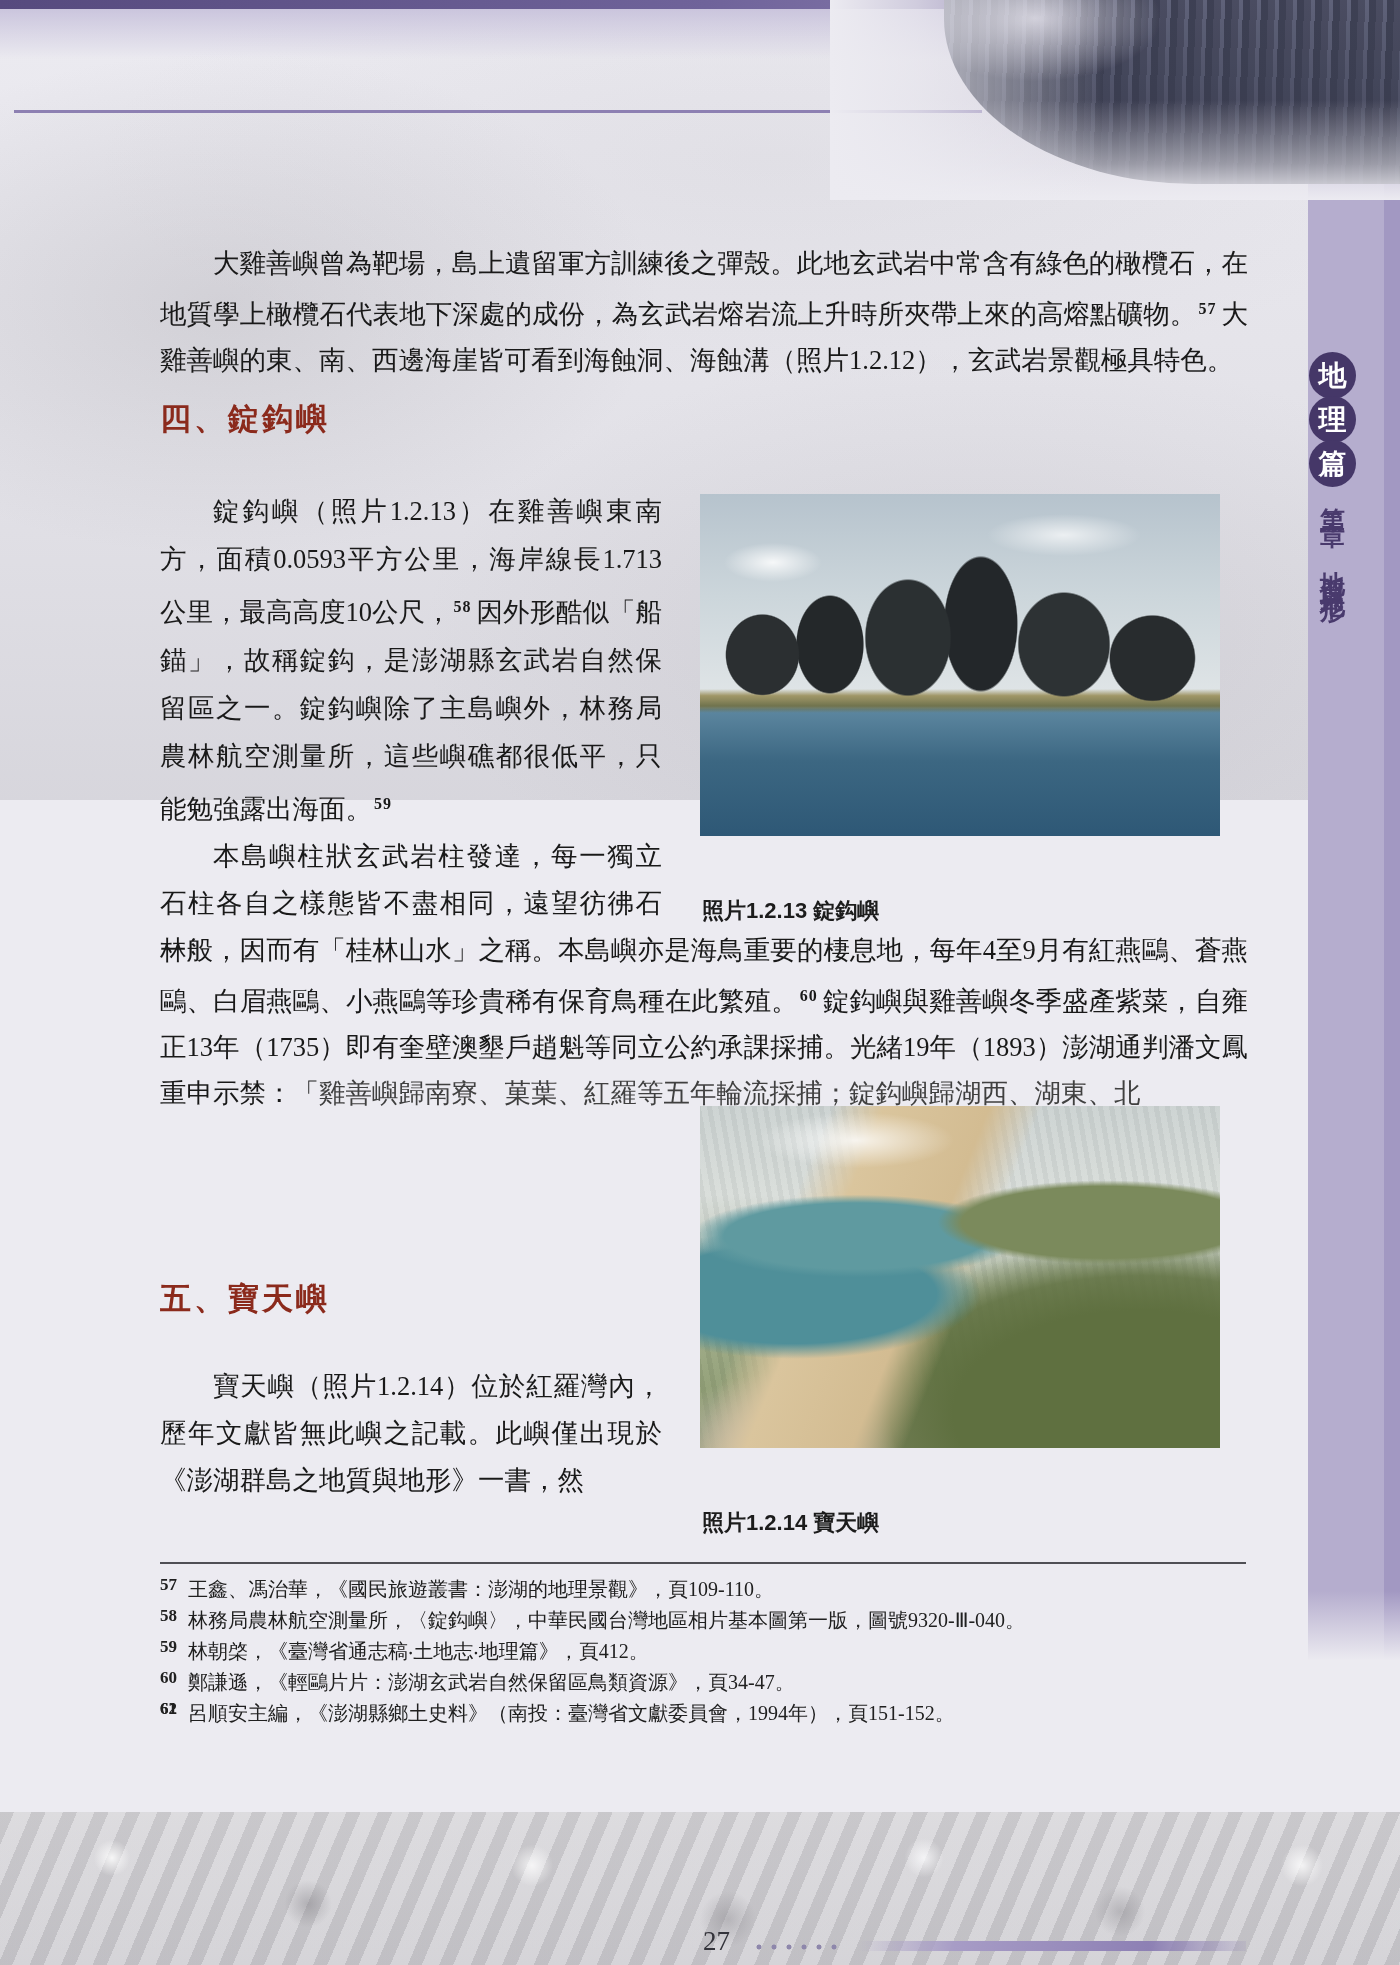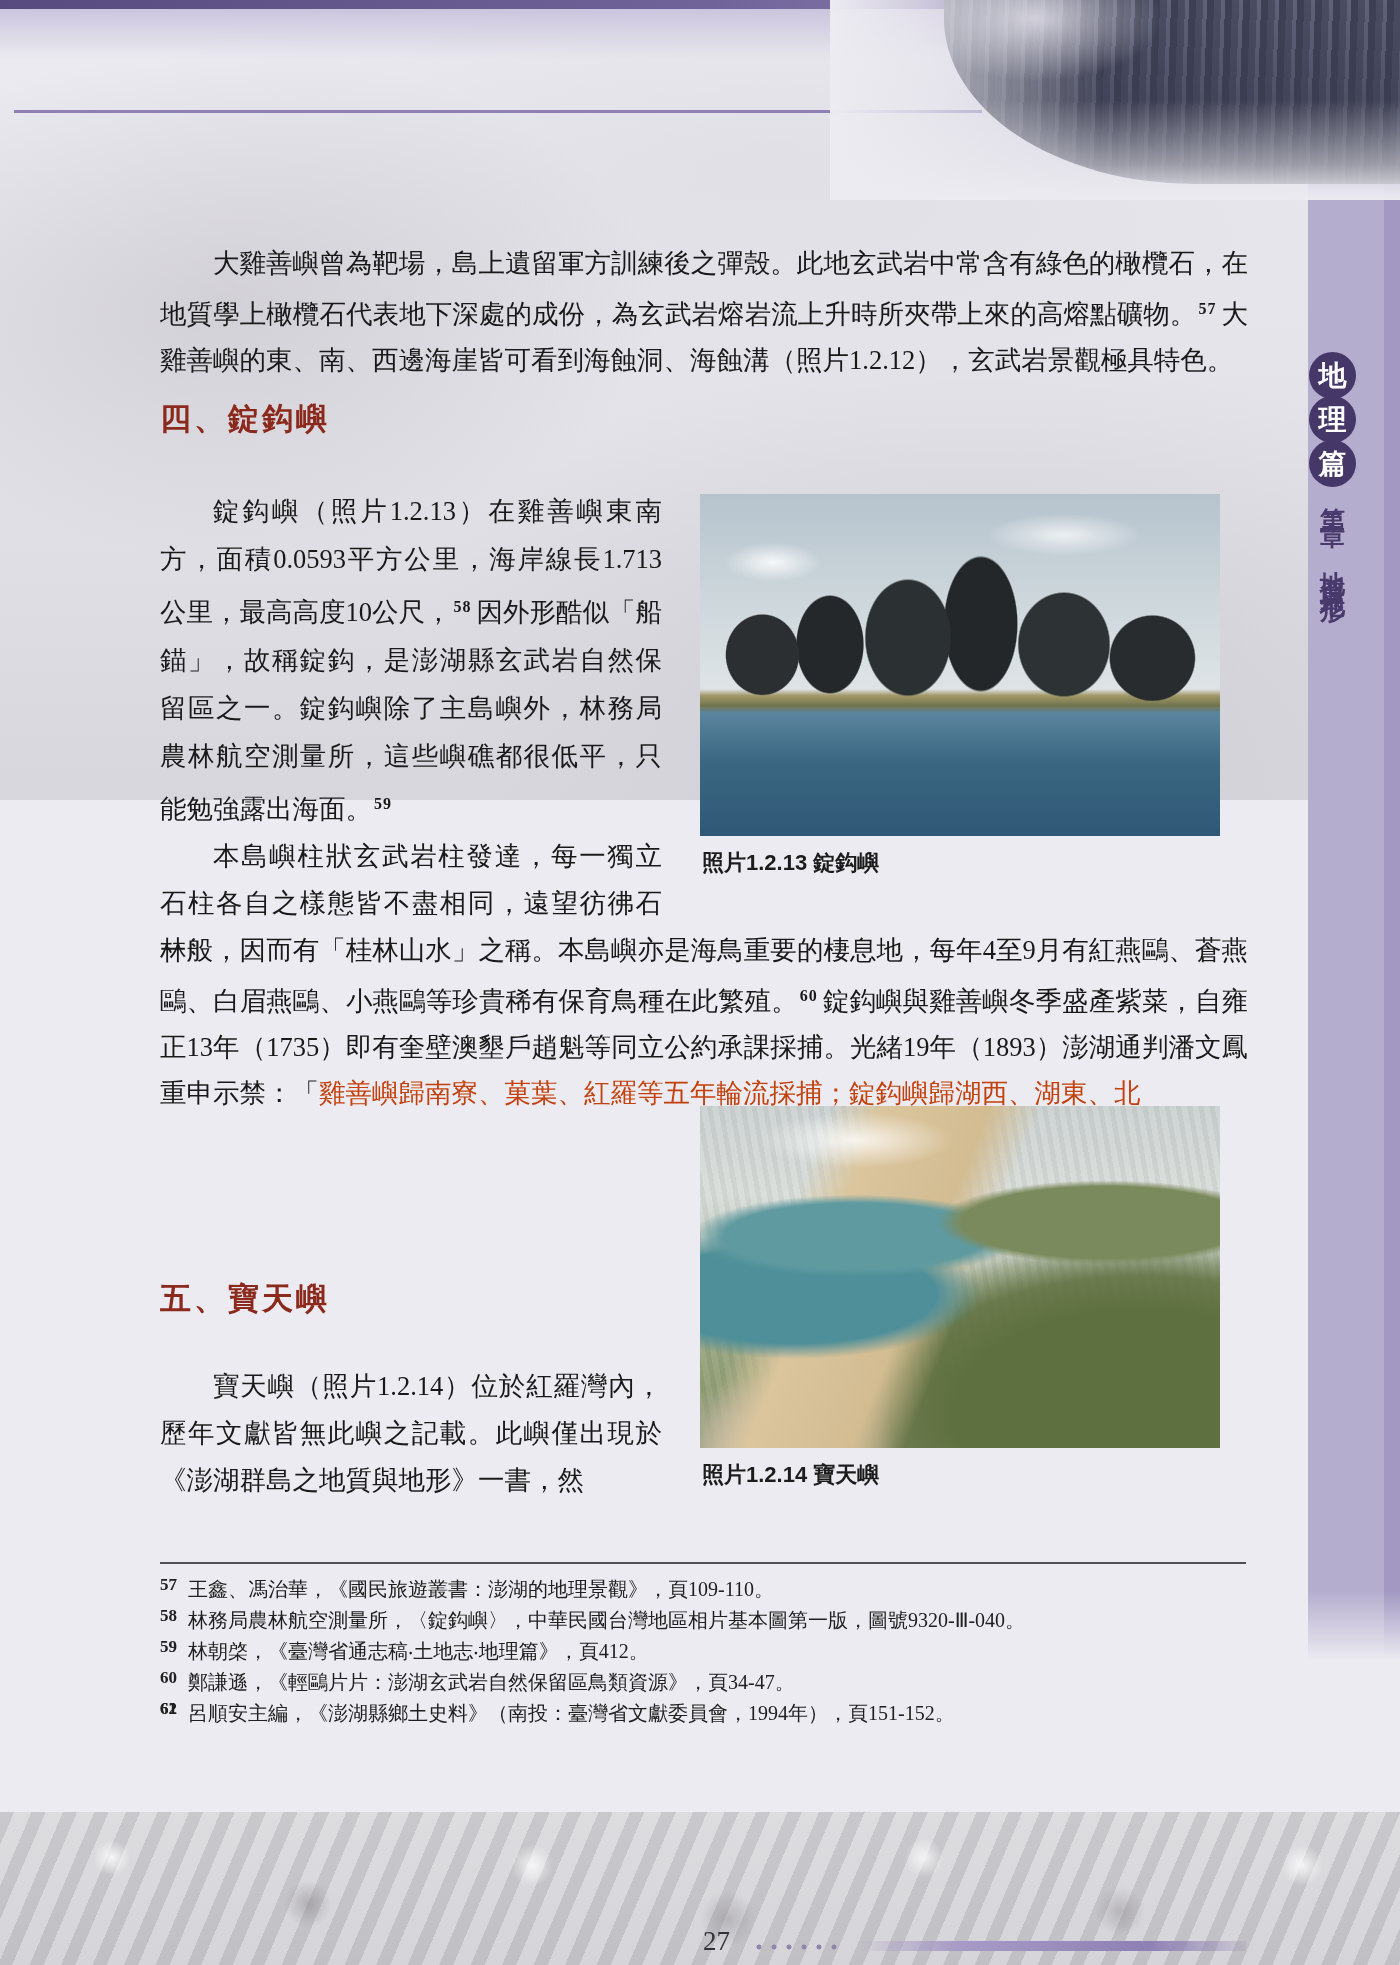--- a/index.html
+++ b/index.html
@@ -53,21 +53,21 @@
     background:#453768;color:#fff;display:flex;align-items:center;justify-content:center;
     font-family:"Liberation Sans",sans-serif;font-weight:bold;font-size:28px;}
   .vtext{position:absolute;left:1303px;top:488px;height:290px;width:46px;z-index:4;
     writing-mode:vertical-rl;text-orientation:upright;letter-spacing:7px;
     font-size:25px;font-weight:bold;color:#493a6d;text-align:left;}
   
   .tx{position:absolute;z-index:5;font-size:26.5px;line-height:46px;text-align:justify;
       color:#191919;}
   .ind{text-indent:2em;}
   .fnref{font-size:16px;font-weight:bold;vertical-align:9px;margin:0 5px 0 2px;letter-spacing:1px;}
-  .quote-blue{color:#c2410c;margin-top:33px;}
+  .quote-blue{color:#404040;margin-top:33px;}
   .sechead{position:absolute;z-index:5;font-size:31px;font-weight:bold;color:#8b2a1c;
       letter-spacing:3px;font-family:Liberation Serif, serif;}
   
   .photo{position:absolute;left:700px;width:520px;height:342px;z-index:5;}
   .photo1{top:494px;
     background:
       radial-gradient(ellipse 70px 28px at 14% 20%, rgba(255,255,255,.85), transparent 70%),
       radial-gradient(ellipse 110px 30px at 70% 12%, rgba(255,255,255,.7), transparent 70%),
       radial-gradient(ellipse 60px 66px at 12% 47%, #2b2f31 60%, transparent 62%),
       radial-gradient(ellipse 55px 80px at 25% 44%, #24282a 60%, transparent 62%),
@@ -83,21 +83,21 @@
       radial-gradient(ellipse 140px 40px at 30% 10%, rgba(255,255,255,.8), transparent 70%),
       radial-gradient(ellipse 240px 60px at 78% 34%, #7b8a5c 60%, transparent 70%),
       radial-gradient(ellipse 220px 55px at 30% 38%, #5f9aa0 60%, transparent 75%),
       radial-gradient(ellipse 260px 90px at 18% 55%, #4f8f99 55%, transparent 72%),
       linear-gradient(112deg, rgba(217,196,156,0) 20%, #dac59d 28%, #d3bc92 44%, rgba(211,188,146,0) 52%),
       radial-gradient(ellipse 420px 230px at 85% 90%, #5f7040 45%, rgba(95,112,64,.85) 60%, transparent 75%),
       radial-gradient(ellipse 300px 120px at 30% 100%, #b9b3a6 40%, transparent 70%),
       repeating-linear-gradient(80deg, rgba(60,72,38,.12) 0 5px, rgba(130,140,96,.10) 5px 11px),
       linear-gradient(180deg,#d6dce0 0%,#e4e8e9 26%,#cfd6cf 40%,#a8b394 60%,#8a9a6c 100%);}
   .caption{position:absolute;left:702px;z-index:5;font-family:"Liberation Sans",sans-serif;
-      font-weight:bold;font-size:22px;color:#1c1c1c;}
+      font-weight:bold;font-size:22px;color:#1c1c1c;margin-top:48px;}
   
   .fnrule{position:absolute;left:160px;top:1562px;width:1086px;height:2px;background:#4f4f55;z-index:5;}
   .fnlist{position:absolute;left:160px;top:1574px;width:1090px;z-index:5;
       font-size:20px;line-height:30px;color:#202020;}
   .fnitem{position:relative;padding-left:28px;margin-bottom:1px;text-align:justify;}
   .fnnum{position:absolute;left:0;top:-4px;font-weight:bold;font-size:17px;}
   
   .pagenum{position:absolute;left:660px;top:1926px;width:70px;z-index:5;text-align:right;
       font-size:27px;color:#33333a;}
   .dots{position:absolute;left:755px;top:1943px;width:90px;height:8px;z-index:5;

